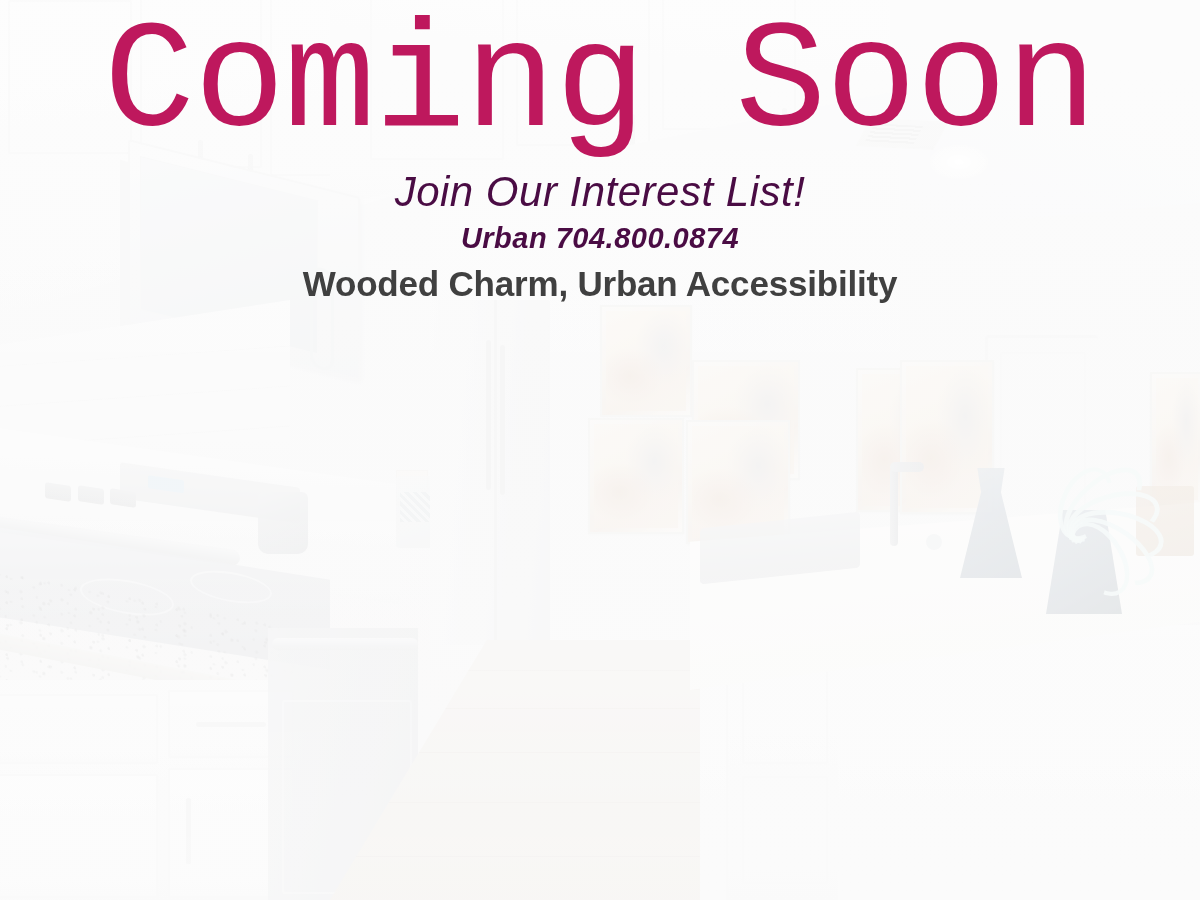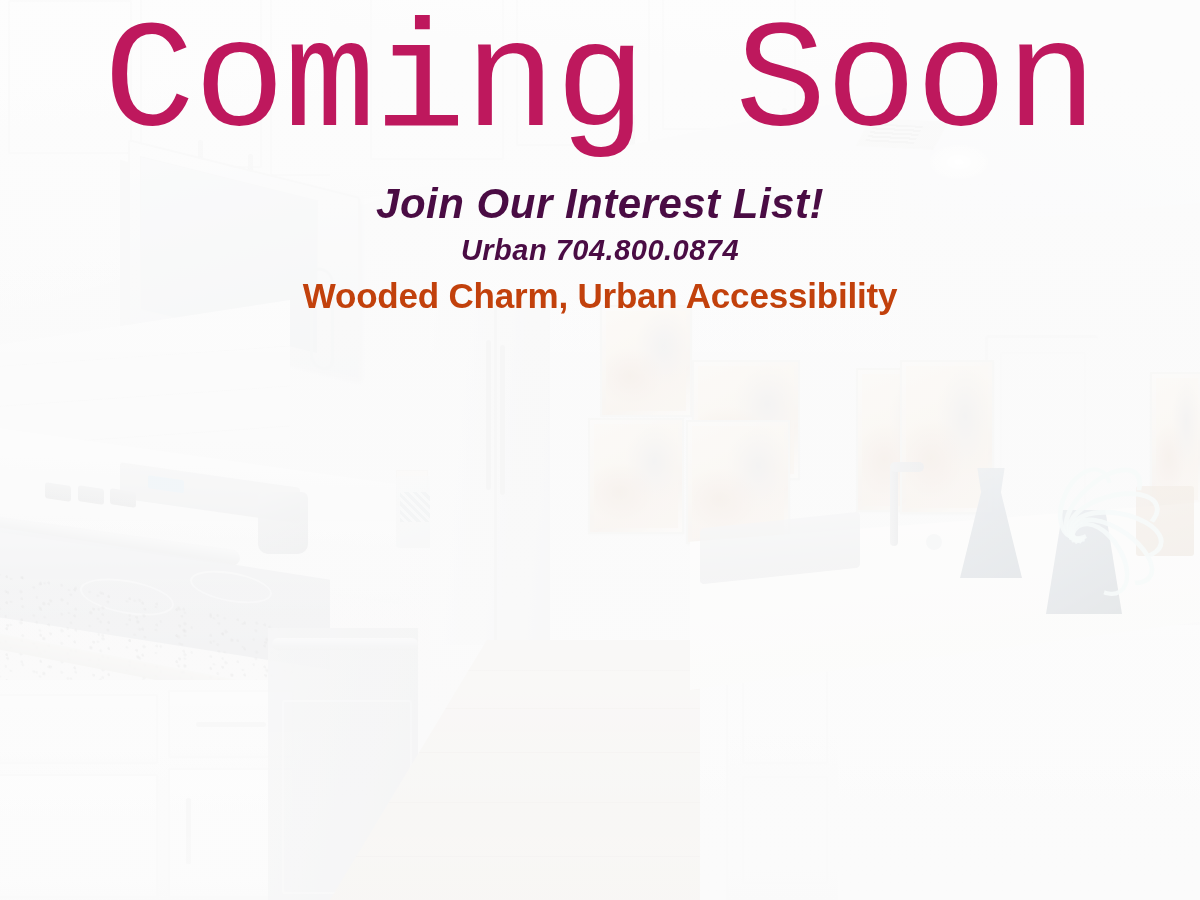--- a/index.html
+++ b/index.html
@@ -488,24 +488,24 @@
   .headline {
     margin-top: 14px;
     font-family: "Liberation Serif", serif;
     font-size: 152px;
     font-weight: normal;
     line-height: 0.94;
     letter-spacing: -1px;
     white-space: nowrap;
   }
   .subhead {
-    margin-top: 24px;
+    margin-top: 12px;
     font-family: "Liberation Sans", sans-serif;
     font-size: 42px;
-    font-weight: bold;
+    font-weight: normal;
     font-style: italic;
     letter-spacing: 0.5px;
     line-height: 1.1;
     white-space: nowrap;
   }
   .phone {
     margin-top: 8px;
     font-family: "Liberation Sans", sans-serif;
     font-size: 29px;
     font-weight: bold;
@@ -644,16 +644,16 @@
   </div>
 
   <div class="overlay">
 
     <div class="headline" style="color: #be185d; font-family: Liberation Mono, monospace;">Coming Soon</div>
 
     <div class="subhead" style="color: rgb(74, 12, 68);">Join Our Interest List!</div>
 
     <div class="phone" style="color: rgb(74, 12, 68);">Urban 704.800.0874</div>
 
-    <div class="tagline" style="color: #c2410c;">Wooded Charm, Urban Accessibility</div>
+    <div class="tagline" style="color: #404040;">Wooded Charm, Urban Accessibility</div>
   </div>
 
 </div>
 
 </body></html>

